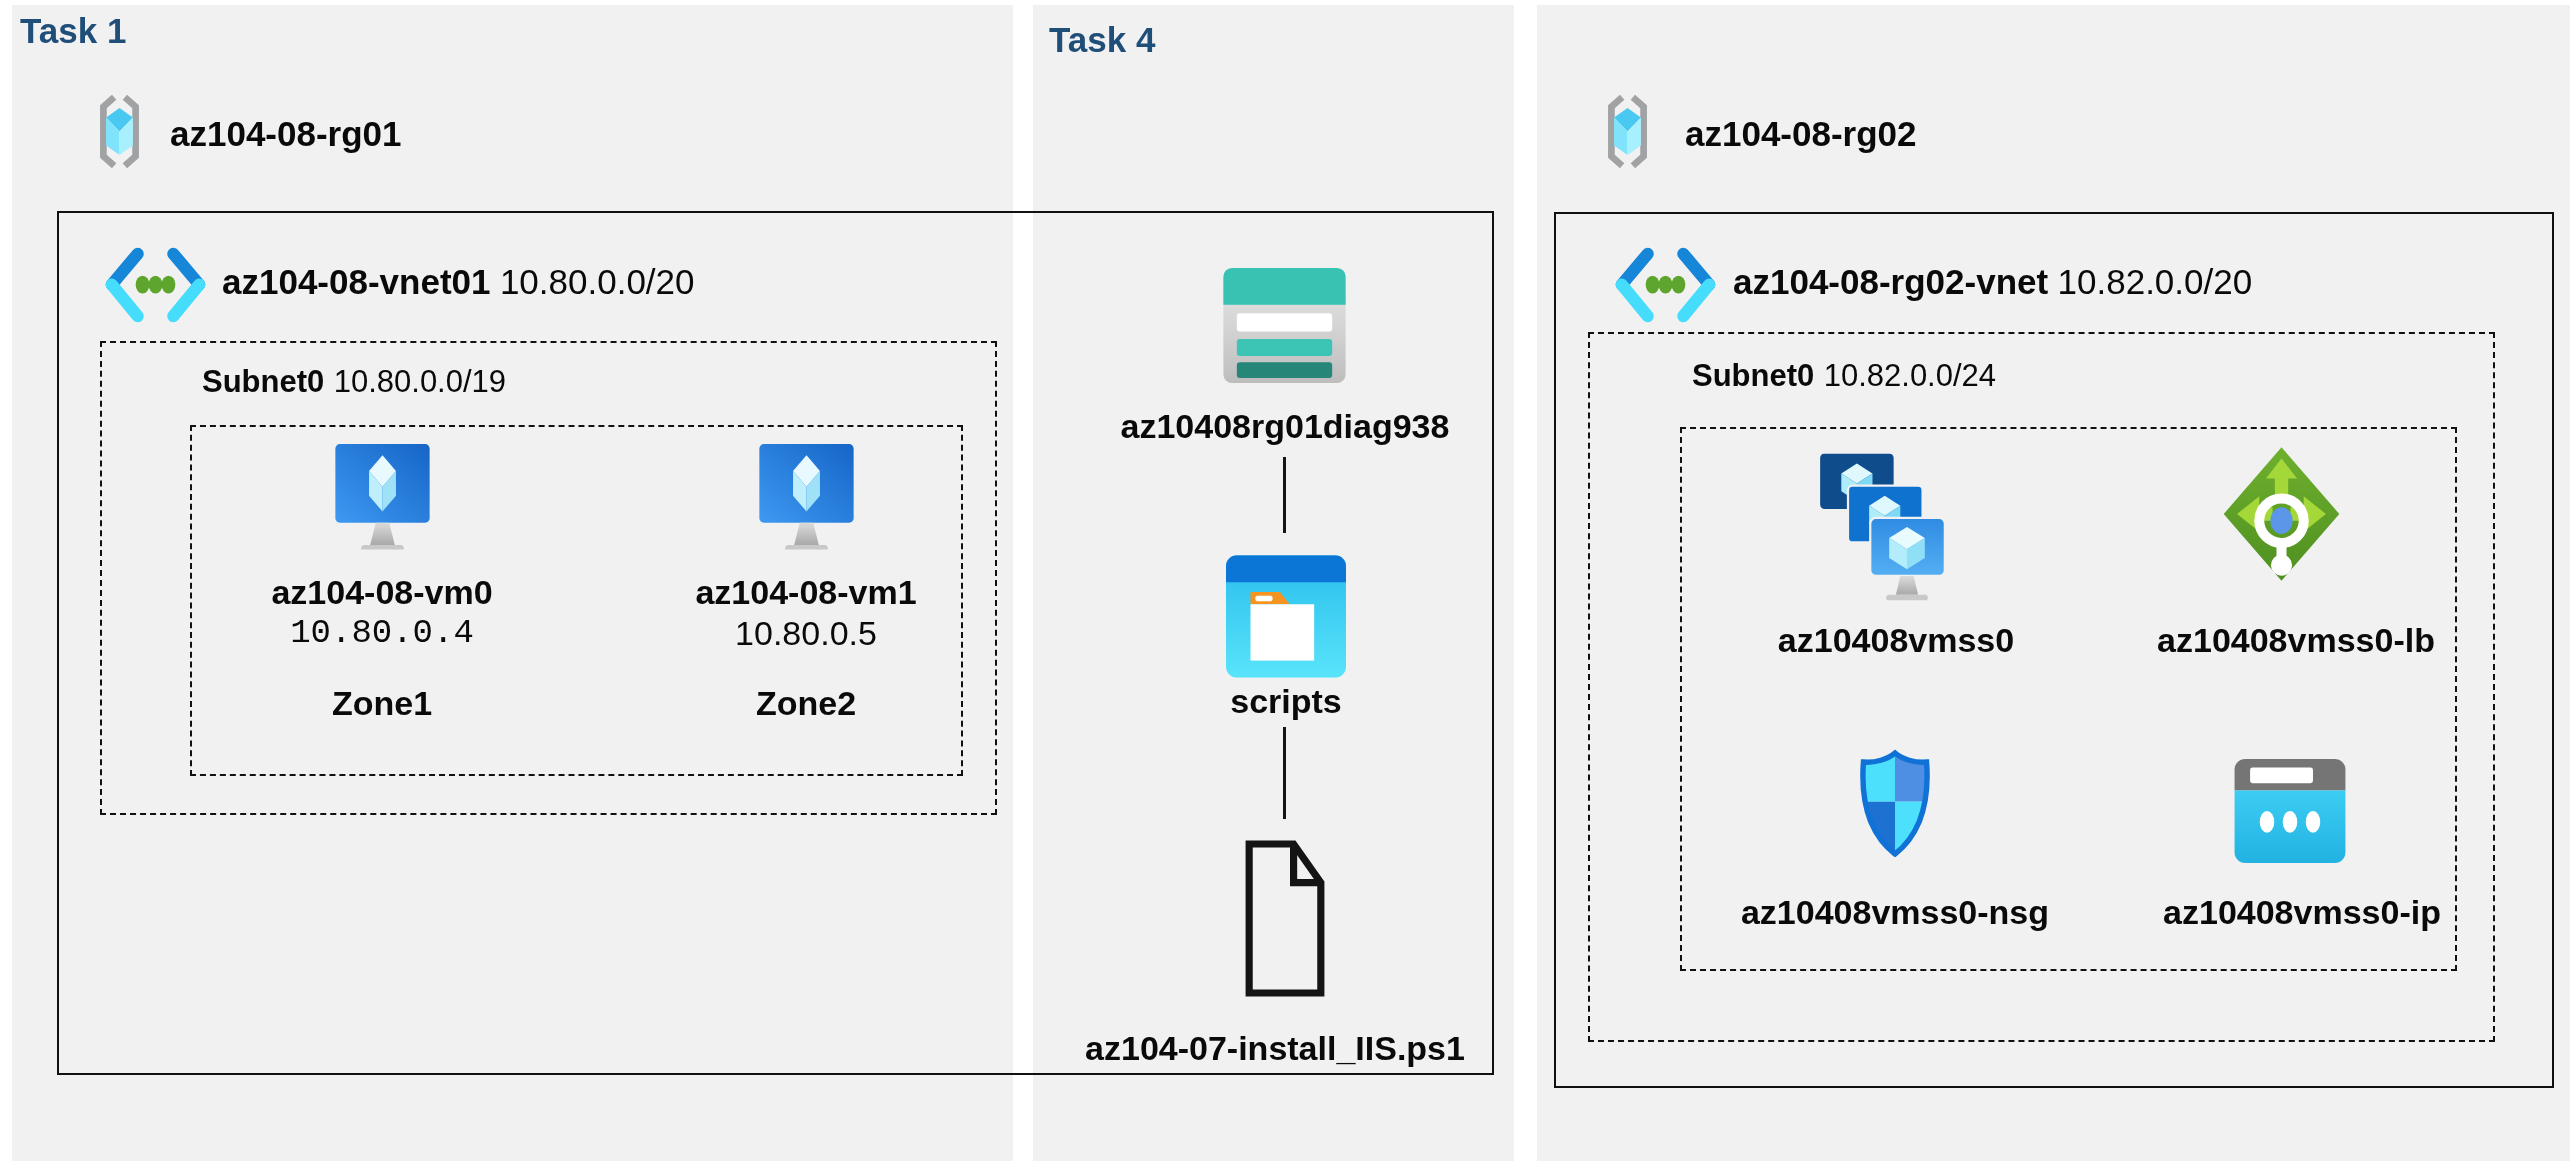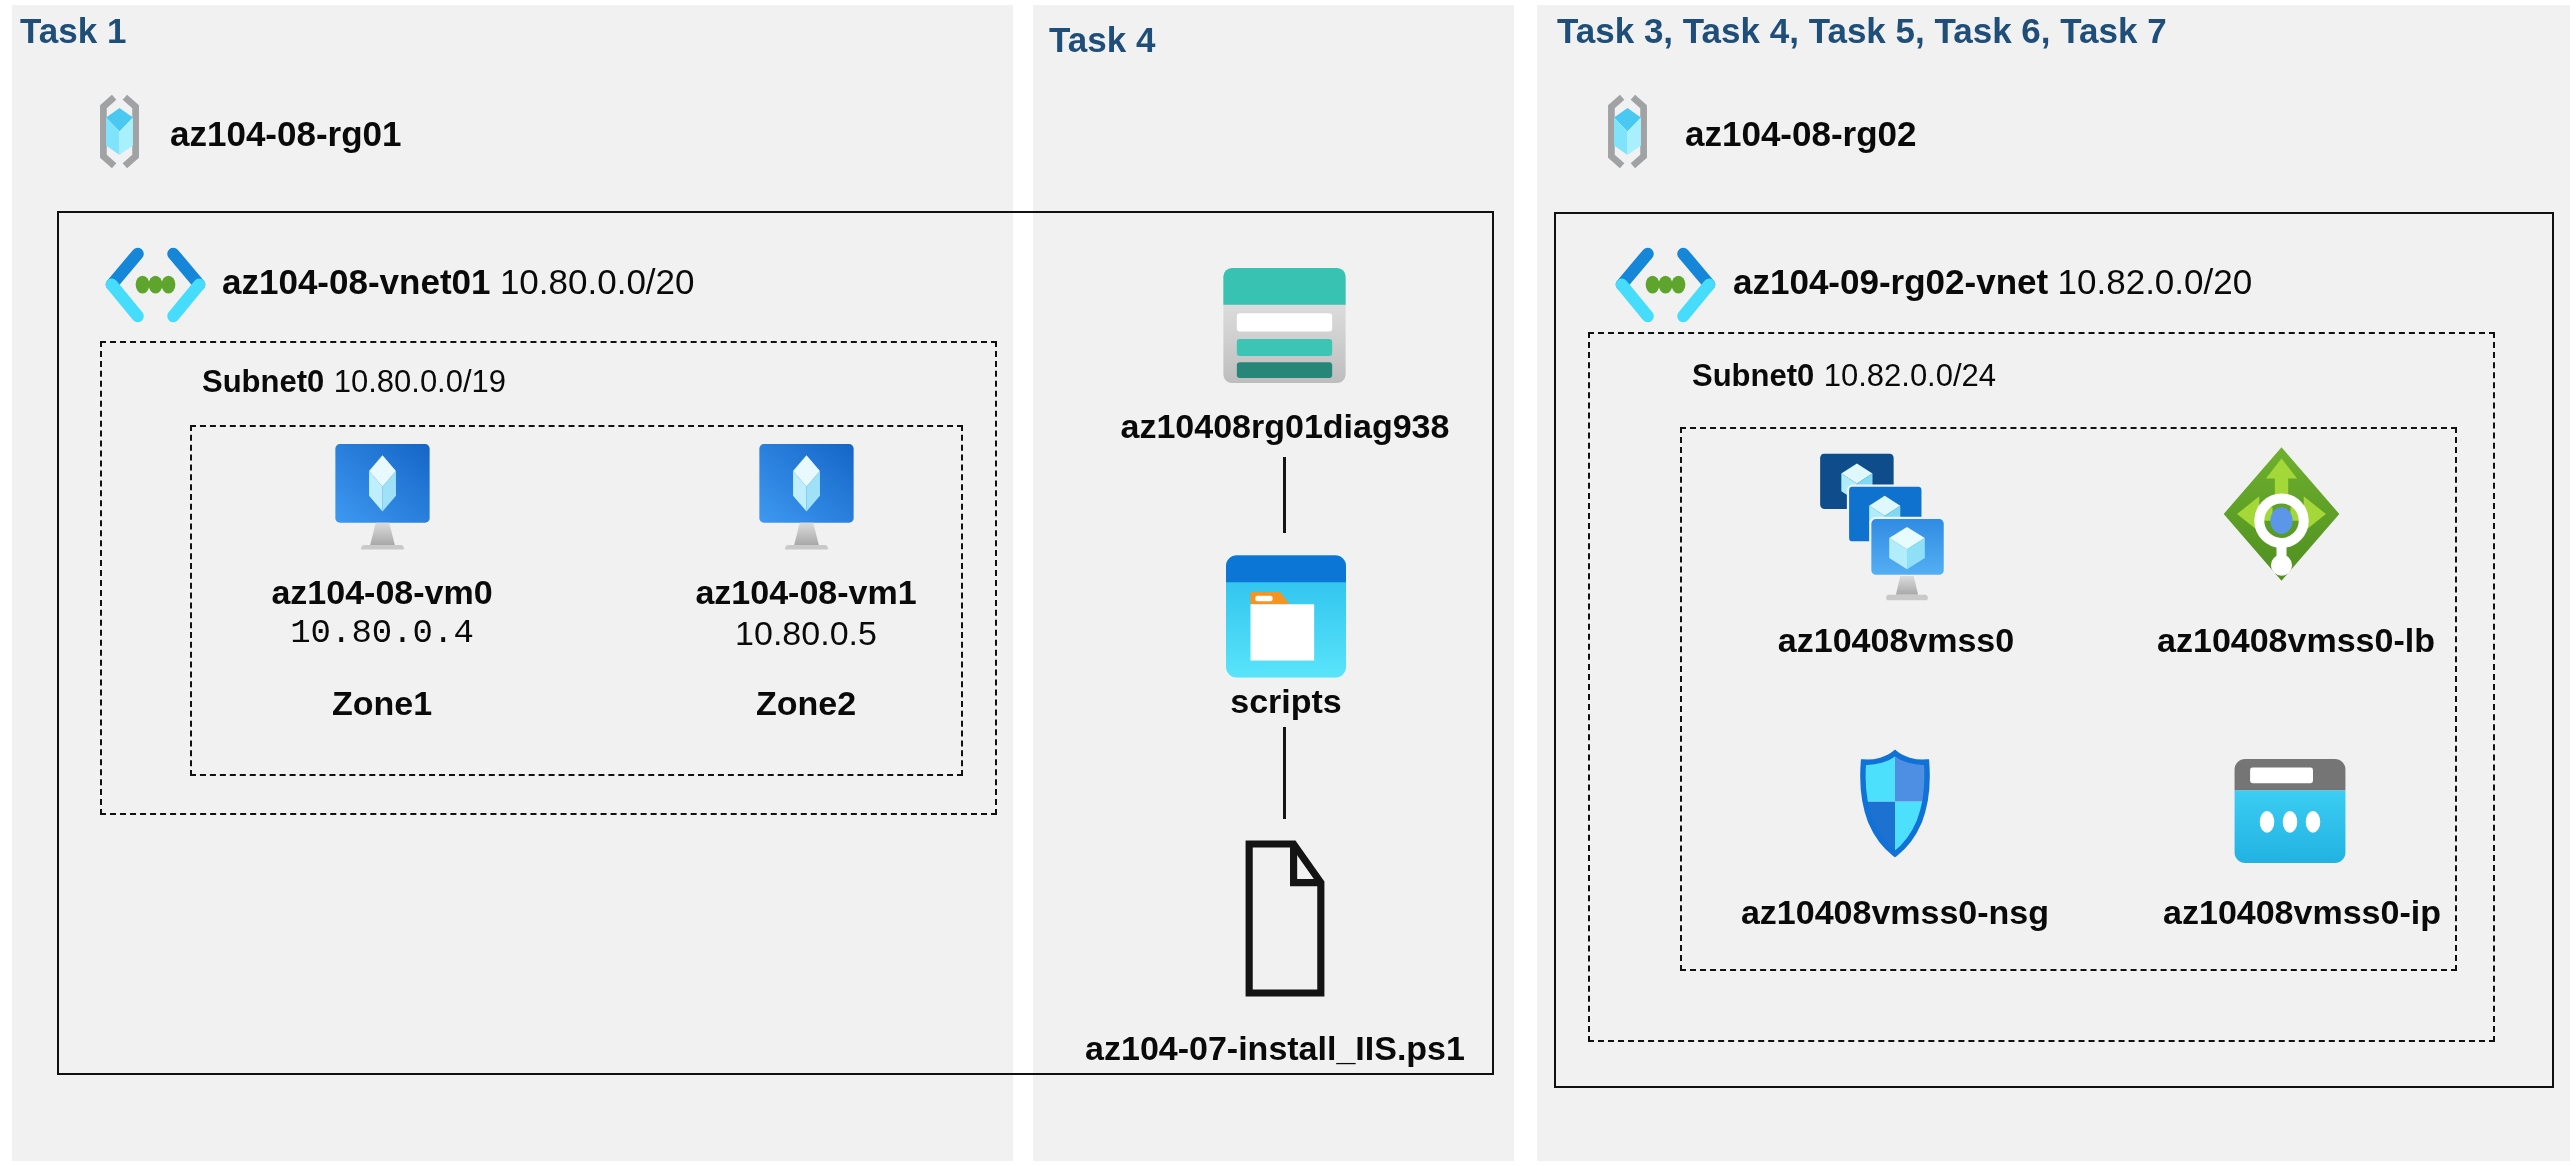--- a/index.html
+++ b/index.html
@@ -156,21 +156,20 @@
 </svg>
 
 <div id="page-root">
 
   <div class="panel" style="left:12px;width:1001px;"></div>
   <div class="panel" style="left:1033px;width:481px;"></div>
   <div class="panel" style="left:1537px;width:1033px;"></div>
 
   <div class="heading" style="left:20px;top:10.8px;">Task 1</div>
   <div class="heading" style="left:1049px;top:20px;">Task 4</div>
-  <div class="heading" style="left:1557px;top:10.8px;">Task 3, Task 4, Task 5, Task 6, Task 7</div>
 
   <svg class="icon" style="left:94px;top:93px;width:51px;height:77px;" viewBox="0 0 76 114" width="51" height="77">
       <use href="#sym-rg"></use>
     </svg>
   <div class="lbl" style="left:170px;top:115px;font-size:35px;">az104-08-rg01</div>
 
   <svg class="icon" style="left:1602px;top:93px;width:51px;height:77px;" viewBox="0 0 76 114" width="51" height="77">
       <use href="#sym-rg"></use>
     </svg>
   <div class="lbl" style="left:1685px;top:115px;font-size:35px;">az104-08-rg02</div>
@@ -223,21 +222,21 @@
       <use href="#sym-file"></use>
     </svg>
   <div class="lbl ctr" style="left:1275px;top:1030px;">az104-07-install_IIS.ps1</div>
 
   <div class="box-solid" style="left:1554px;top:212px;width:996px;height:872px;"></div>
 
   <svg class="icon" style="left:1610px;top:247px;width:111px;height:76px;" viewBox="0 0 165 112" width="111" height="76">
       <use href="#sym-vnet"></use>
     </svg>
   <div class="lbl mix" style="left:1733px;top:263px;font-size:35px;">
-    <b>az104-09-rg02-vnet</b><span class="cidr">10.82.0.0/20</span>
+    <b>az104-08-rg02-vnet</b><span class="cidr">10.82.0.0/20</span>
   </div>
 
   <div class="box-dashed" style="left:1588px;top:332px;width:903px;height:706px;"></div>
   <div class="lbl mix" style="left:1692px;top:359px;font-size:31px;">
     <b>Subnet0</b><span class="cidr">10.82.0.0/24</span>
   </div>
 
   <div class="box-dashed" style="left:1680px;top:427px;width:773px;height:540px;"></div>
 
   <svg class="icon" style="left:1820px;top:453px;width:125px;height:150px;" viewBox="0 0 186 222" width="125" height="150">

